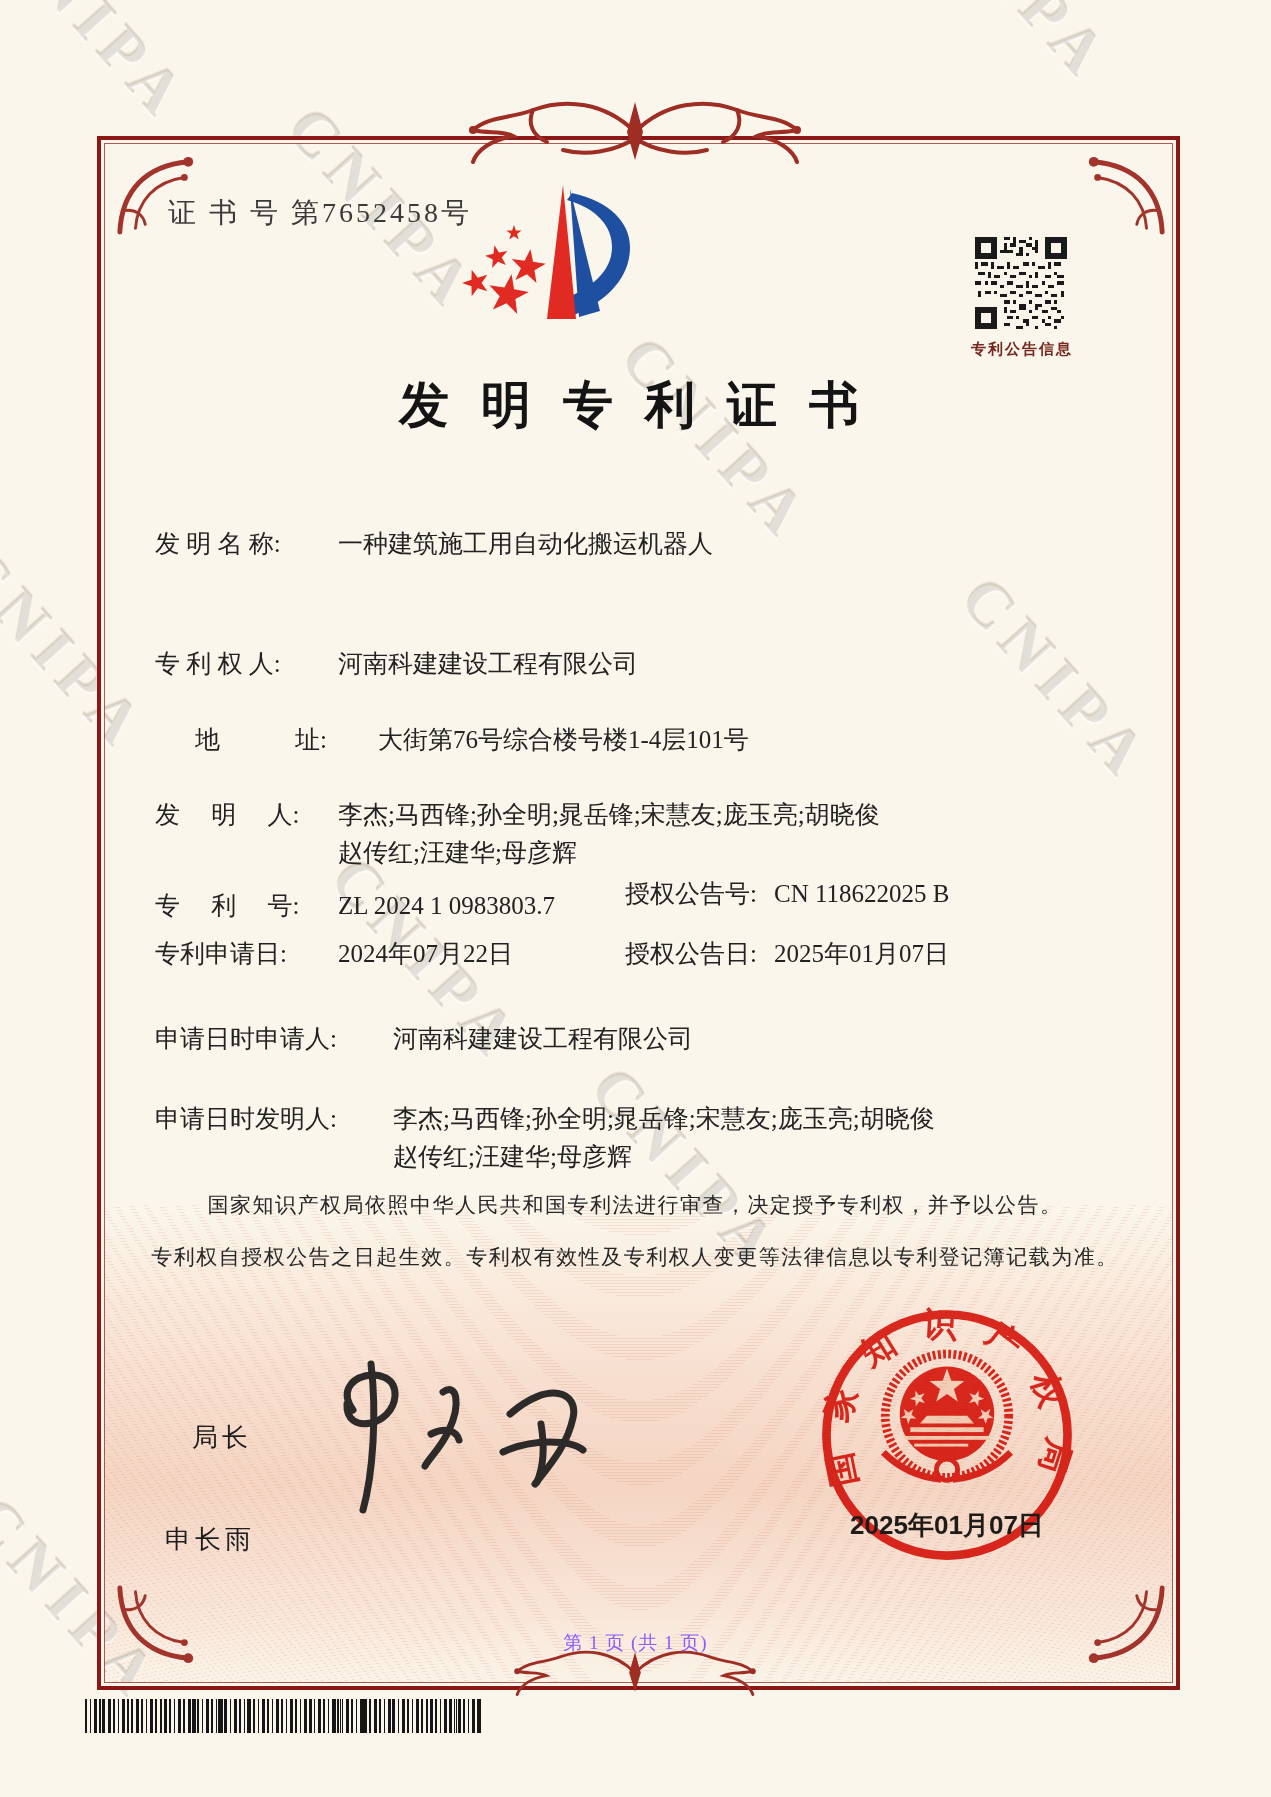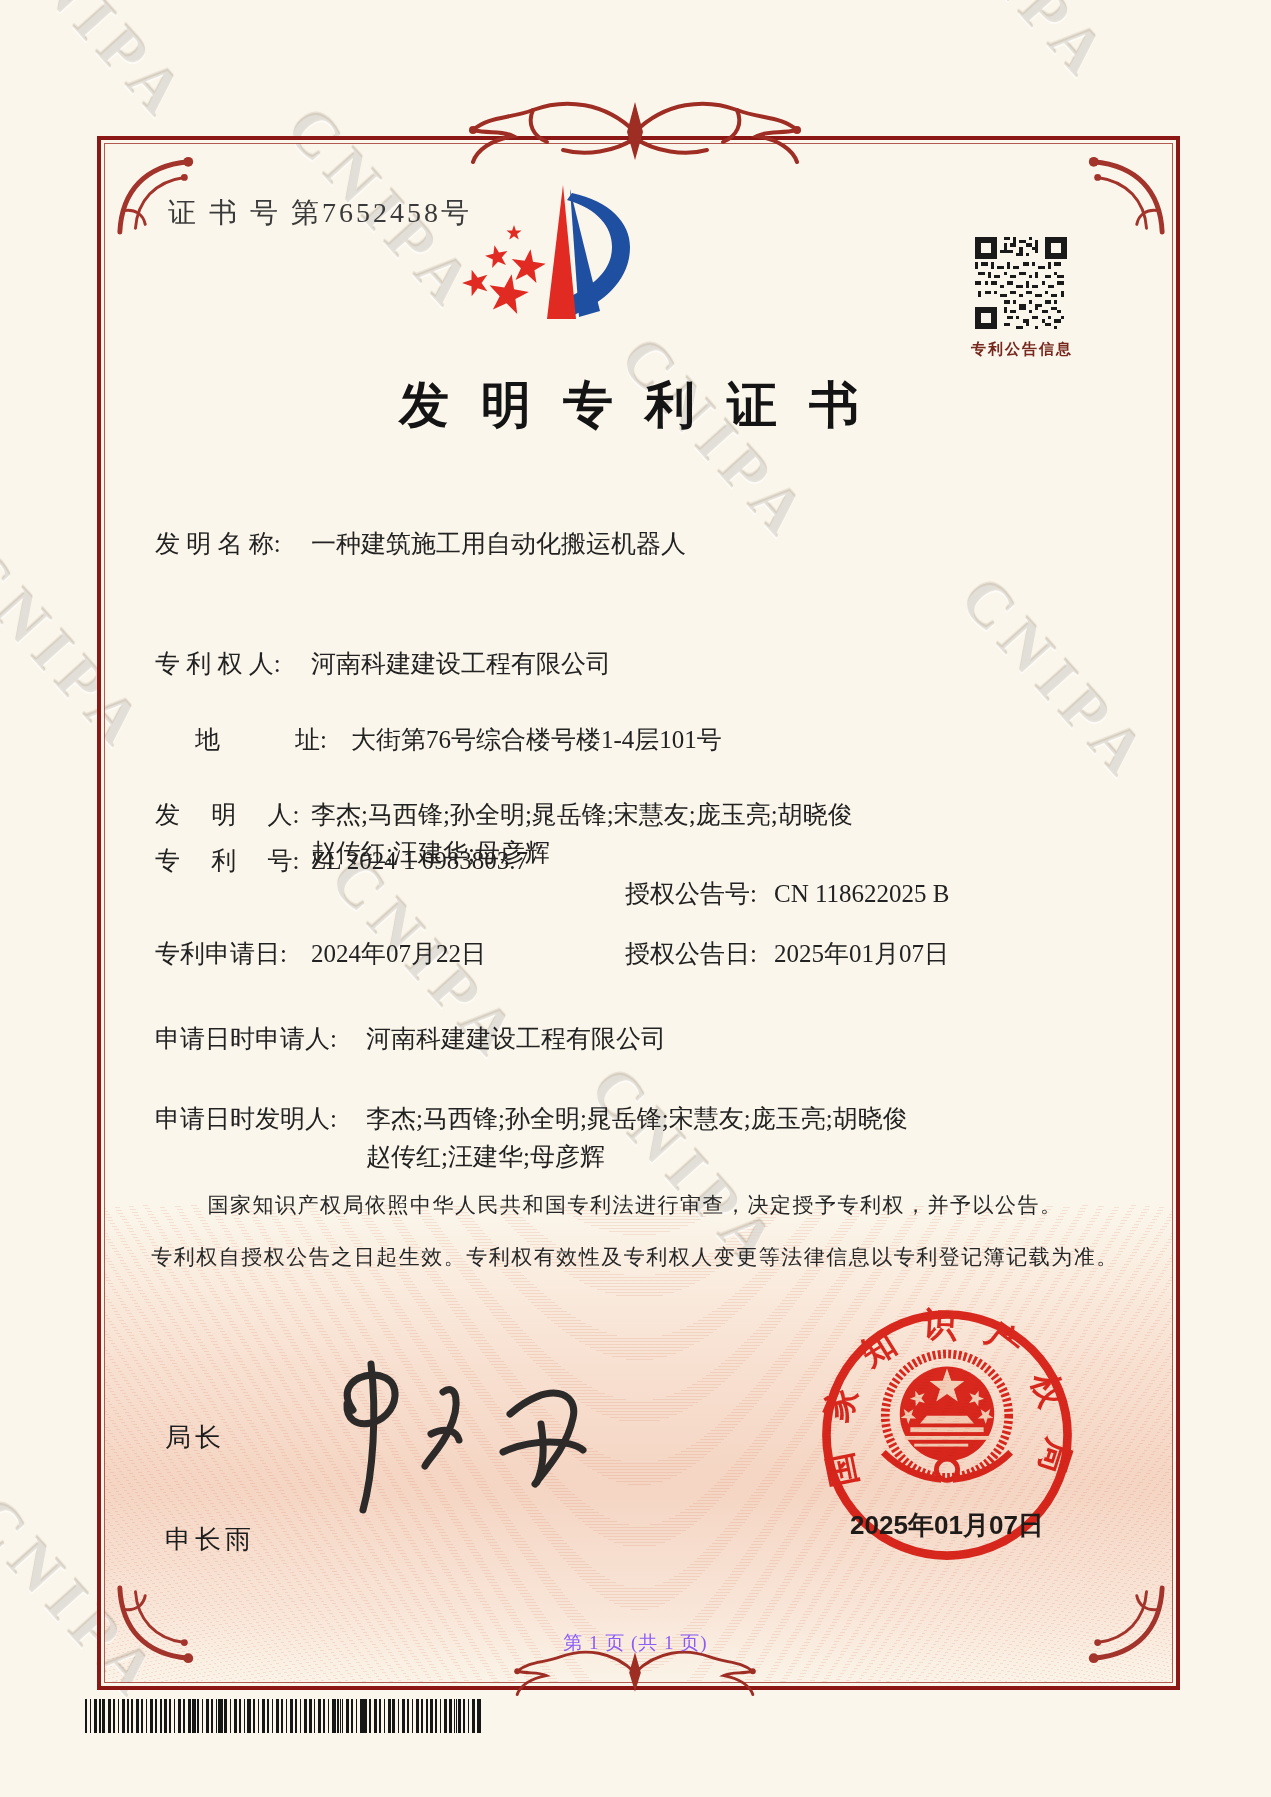--- a/index.html
+++ b/index.html
@@ -24,21 +24,21 @@
       box-shadow:inset 0 0 0 3px #fbf6eb, inset 0 0 0 4px rgba(165,62,52,.85);
       pointer-events:none;}
   .ornament{position:absolute;z-index:4;pointer-events:none;}
   
   .certno{position:absolute;z-index:5;left:168px;top:194px;font-size:28px;color:#3a3a3a;letter-spacing:3px;}
   .title{position:absolute;z-index:5;left:0;right:0;top:372px;text-align:center;
       font-size:50px;font-weight:700;color:#141414;letter-spacing:32px;padding-left:19px;}
   .qr-caption{position:absolute;z-index:5;left:942px;top:340px;width:160px;text-align:center;
       font-size:15px;color:#76281e;letter-spacing:2px;font-weight:700;}
   .row{position:absolute;z-index:5;left:155px;display:flex;align-items:flex-start;
-      font-size:25px;color:#222;line-height:38px;}
+      font-size:25px;color:#222;line-height:38px;gap:27px;}
   .flabel{flex:none;white-space:nowrap;}
   .w150{width:150px;} .w205{width:205px;} .w140{width:143px;}
   .fvalue{margin-left:6px;white-space:nowrap;}
   .col2{position:absolute;z-index:5;left:625px;display:flex;font-size:25px;color:#222;line-height:38px;}
   .legal{position:absolute;z-index:5;left:128px;width:1014px;text-align:center;
       font-size:21px;color:#262626;letter-spacing:1.5px;line-height:30px;}
   .director{position:absolute;z-index:5;left:165px;font-family:"Liberation Sans","DejaVu Sans",sans-serif;
       font-size:26px;color:#1d1d1d;letter-spacing:4px;}
   .footer{position:absolute;z-index:5;left:0;right:0;top:1630px;text-align:center;
       font-size:19px;color:#8b5cf6;letter-spacing:1px;}
@@ -283,21 +283,21 @@
 </div>
 
 <div class="row" style="top:796px;">
   <span class="flabel w150">发　 明　 人:</span>
   <span class="fvalue">
     <div>李杰;马西锋;孙全明;晁岳锋;宋慧友;庞玉亮;胡晓俊</div>
     <div>赵传红;汪建华;母彦辉</div>
   </span>
 </div>
 
-<div class="row" style="top:842px;">
+<div class="row" style="top:887px;">
   <span class="flabel w150">专　 利　 号:</span>
   <span class="fvalue">ZL 2024 1 0983803.7</span>
 </div>
 <div class="col2" style="top:875px;">
   <span class="flabel w140">授权公告号:</span>
   <span class="fvalue">CN 118622025 B</span>
 </div>
 
 <div class="row" style="top:935px;">
   <span class="flabel w150">专利申请日:</span>
@@ -317,21 +317,21 @@
   <span class="flabel w205">申请日时发明人:</span>
   <span class="fvalue">
     <div>李杰;马西锋;孙全明;晁岳锋;宋慧友;庞玉亮;胡晓俊</div>
     <div>赵传红;汪建华;母彦辉</div>
   </span>
 </div>
 
 <div class="legal" style="top:1190px;">国家知识产权局依照中华人民共和国专利法进行审查，决定授予专利权，并予以公告。</div>
 <div class="legal" style="top:1242px;">专利权自授权公告之日起生效。专利权有效性及专利权人变更等法律信息以专利登记簿记载为准。</div>
 
-<div class="director" style="top:1420px;">局长</div>
+<div class="director" style="top:1420px;margin-left:27px;">局长</div>
 <div class="director" style="top:1522px;">申长雨</div>
 
 <div class="abs" style="left:305px;top:1352px;width:310px;height:200px;z-index:5;">
   <svg viewBox="0 0 310 200" width="310" height="200">
     <g fill="none" stroke="#1c1c1c" stroke-width="7" stroke-linecap="round" opacity="0.92">
       <path d="M48,58 C22,22 92,8 90,44 C88,74 40,84 42,52"></path>
       <path d="M66,12 C72,62 68,122 58,158"></path>
       <path d="M138,40 C152,30 156,52 144,78 C136,96 124,106 120,114"></path>
       <path d="M126,82 C142,74 152,80 154,88"></path>
       <path d="M205,62 C244,28 274,40 268,66 C262,94 244,114 230,132"></path>

